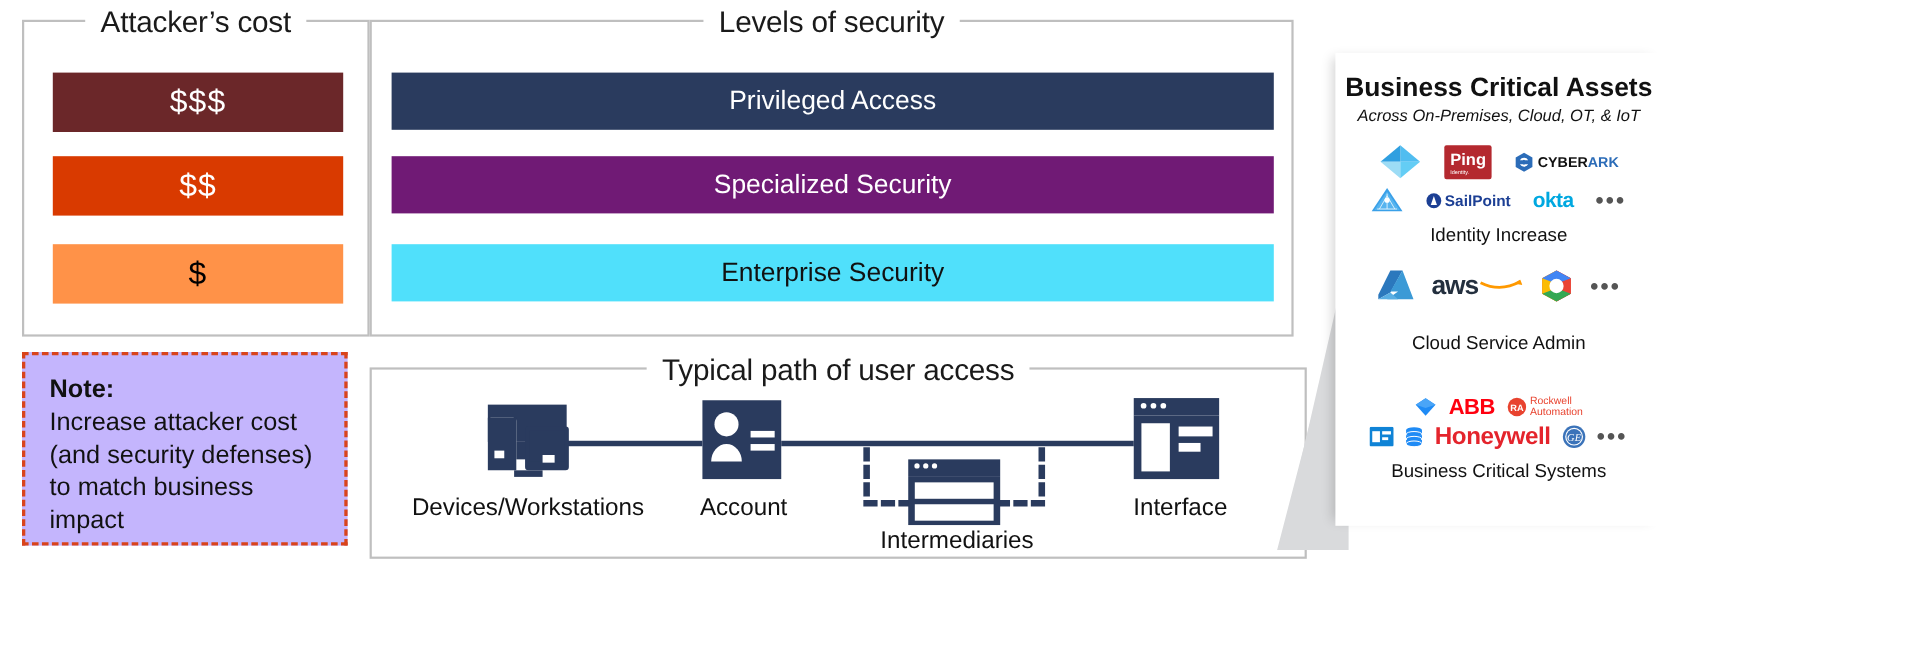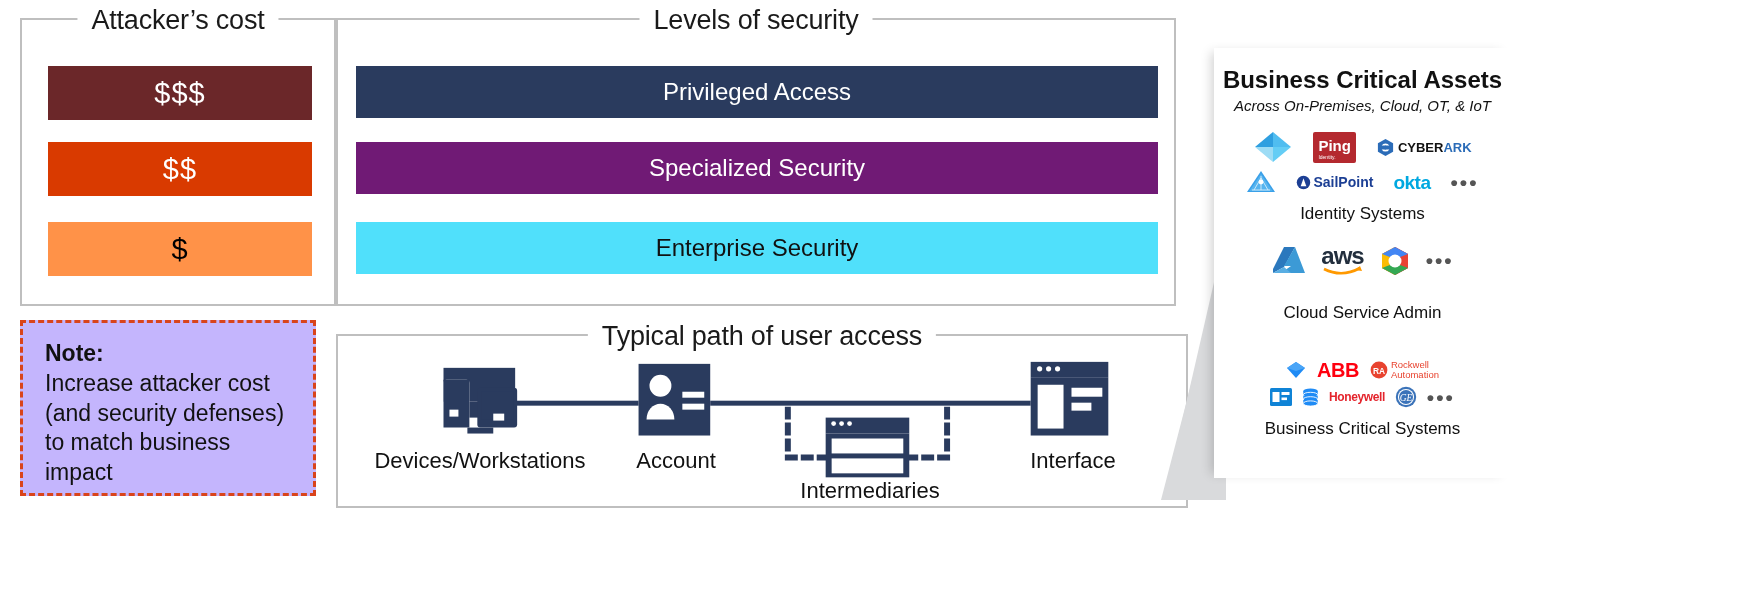--- a/index.html
+++ b/index.html
@@ -213,33 +213,33 @@
             <circle cx="8" cy="8" r="7.2" fill="#1c3f94"></circle>
             <path d="M8 3.5 L11 12 L5 12 Z" fill="#fff"></path>
           </svg>
           <span class="lg-text" style="font-size:14px;color:#1c3f94;">SailPoint</span>
         </span>
         <span class="lg">
           <span class="lg-text" style="font-size:19px;color:#00a8e0;letter-spacing:-0.5px;">okta</span>
         </span>
         <span class="dots">•••</span>
       </div>
-      <div class="grp-label" style="margin-top:10px;">Identity Systems</div>
+      <div class="grp-label" style="margin-top:10px;">Identity Increase</div>
     </div>
 
     <div class="grp" style="top:196px;">
       <div class="logo-row" style="gap:14px;">
         <span class="lg">
           <svg width="36" height="32" viewBox="0 0 36 32">
             <polygon points="13,2 24,2 13,22 2,28 2,24" fill="#2b78bd"></polygon>
             <polygon points="24,2 34,28 10,28 20,21 13,21" fill="#3c9ad6"></polygon>
             <polygon points="2,28 13,22 20,28" fill="#59aee3"></polygon>
           </svg>
         </span>
-        <span class="lg" style="flex-direction:column;">
+        <span class="lg" style="flex-direction:row;">
           <span class="lg-text" style="font-size:24px;color:#232f3e;letter-spacing:-1px;">aws</span>
           <svg width="40" height="11" viewBox="0 0 40 11" style="margin-top:-2px;">
             <path d="M2 3 Q20 12 38 2" stroke="#ff9900" stroke-width="2.6" fill="none"></path>
             <polygon points="38,0 40,5 33,4" fill="#ff9900"></polygon>
           </svg>
         </span>
         <span class="lg">
           <svg width="34" height="32" viewBox="0 0 34 32">
             <path d="M17 2 L30 9 v14 L17 30 L4 23 V9 Z" fill="#ea4335"></path>
             <path d="M17 2 L4 9 v14 L17 30 Z" fill="#fbbc04"></path>
@@ -289,21 +289,21 @@
             <ellipse cx="8.5" cy="3" rx="7.2" ry="2.6" fill="#1f8bf5"></ellipse>
             <rect x="1.3" y="3" width="14.4" height="3.6" fill="#1f8bf5"></rect>
             <ellipse cx="8.5" cy="6.8" rx="7.2" ry="2.5" fill="#1f8bf5" stroke="#fff" stroke-width="0.9"></ellipse>
             <rect x="1.3" y="7.6" width="14.4" height="3.4" fill="#1f8bf5"></rect>
             <ellipse cx="8.5" cy="11.2" rx="7.2" ry="2.5" fill="#1f8bf5" stroke="#fff" stroke-width="0.9"></ellipse>
             <rect x="1.3" y="12" width="14.4" height="3.4" fill="#1f8bf5"></rect>
             <ellipse cx="8.5" cy="15.5" rx="7.2" ry="2.6" fill="#1f8bf5" stroke="#fff" stroke-width="0.9"></ellipse>
           </svg>
         </span>
         <span class="lg">
-          <span class="lg-text" style="font-size:12px;color:#e4242c;letter-spacing:-0.4px;">Honeywell</span>
+          <span class="lg-text" style="font-size:22px;color:#e4242c;letter-spacing:-0.4px;">Honeywell</span>
         </span>
         <span class="lg">
           <svg width="22" height="22" viewBox="0 0 22 22">
             <circle cx="11" cy="11" r="10.2" fill="#3b73b9"></circle>
             <circle cx="11" cy="11" r="8.1" fill="#fff"></circle>
             <circle cx="11" cy="11" r="7" fill="#3b73b9"></circle>
             <text x="11" y="15" font-size="9.5" font-family="Liberation Serif, serif" font-style="italic" fill="#fff" text-anchor="middle">GE</text>
           </svg>
         </span>
         <span class="dots">•••</span>

